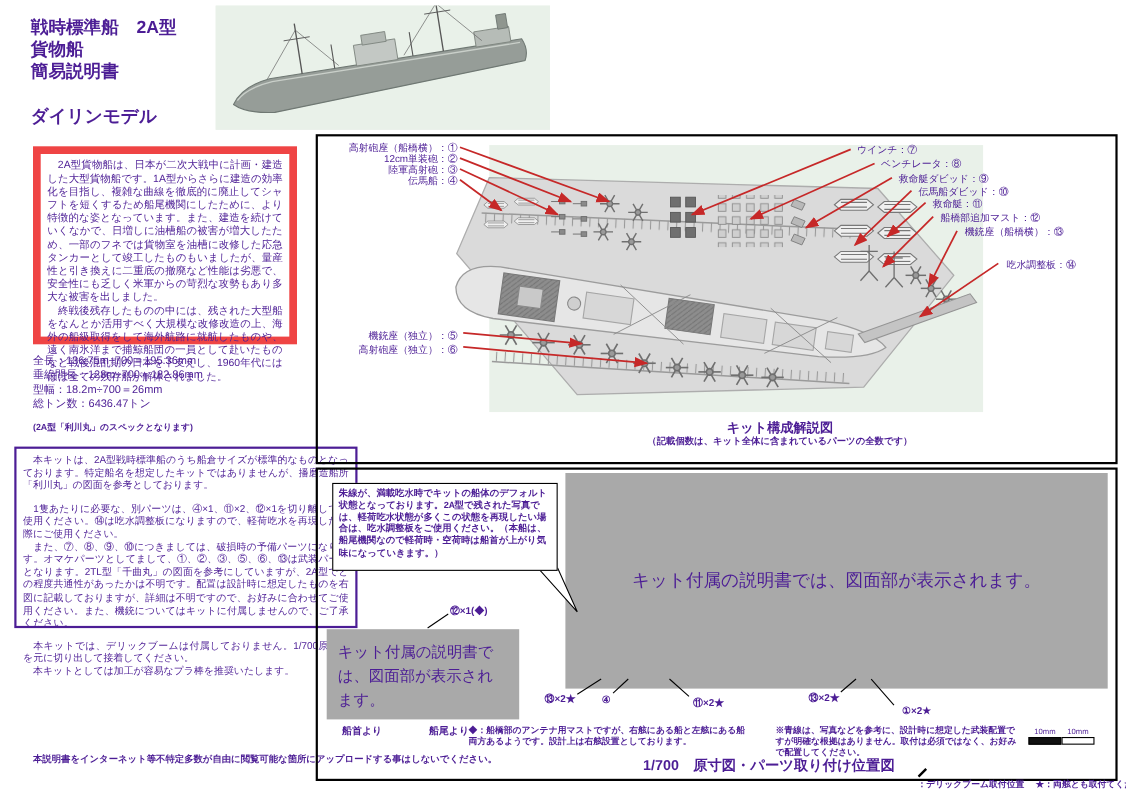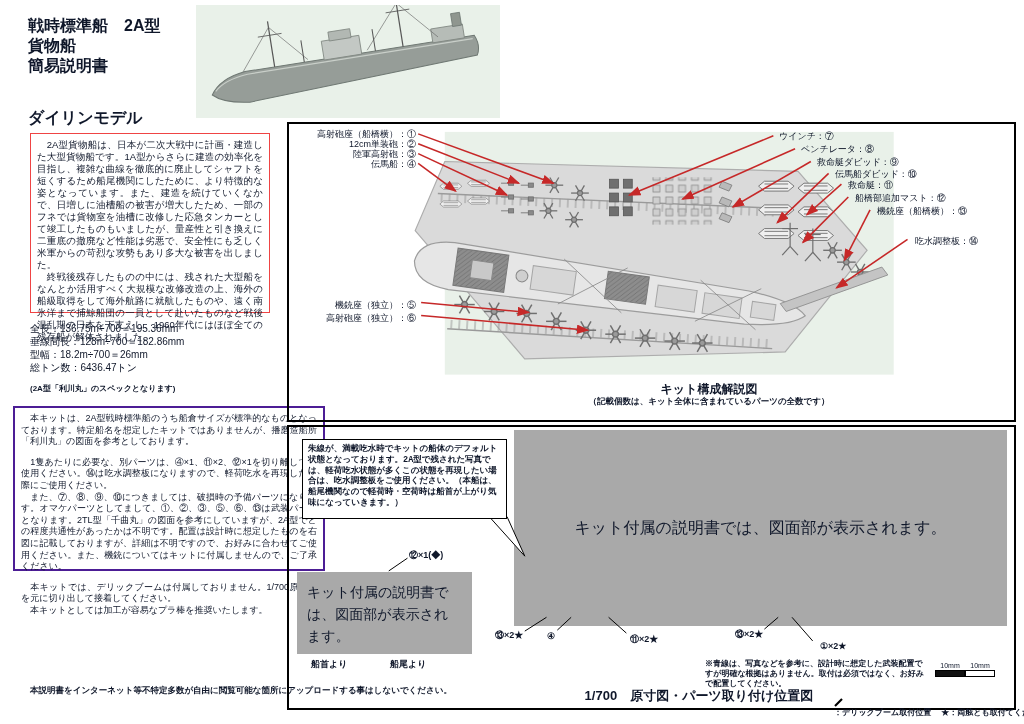--- a/index.html
+++ b/index.html
@@ -1,25 +1,25 @@
 <!DOCTYPE html>
 <html><head>
 <meta charset="utf-8">
 <style>
   html,body{margin:0;padding:0;background:#fff;}
   #page{position:relative;width:1024px;height:724px;background:#ffffff;overflow:hidden;
-        font-family:"Liberation Sans",sans-serif;color:#0f172a;}
+        font-family:"Liberation Sans",sans-serif;color:#4c1d95;}
   .abs{position:absolute;}
   
   #title-block{left:28px;top:16px;font-weight:bold;font-size:16px;line-height:20px;}
-  #brand{margin-top:32px;font-size:16px;font-weight:bold;}
+  #brand{margin-top:21px;font-size:16px;font-weight:bold;}
   
   #ship-photo{left:196px;top:5px;width:304px;height:113px;background:#e9f1e9;}
   
-  #history-box{left:30px;top:133px;width:240px;height:180px;border:1px solid #ef4444;
+  #history-box{left:30px;top:133px;width:240px;height:180px;border:7px solid #ef4444;
                padding:5px 6px;font-size:9.5px;line-height:12px;box-sizing:border-box;text-align:justify;}
   #history-box p{margin:0;}
   #specs{left:30px;top:322px;font-size:10px;line-height:13px;}
   #specs .note{margin-top:10px;}
   #kit-box{left:13px;top:406px;width:312px;height:165px;border:2px solid #4c1d95;
            padding:5px 6px;font-size:9px;line-height:11.6px;box-sizing:border-box;text-align:justify;}
   #kit-box p{margin:0;}
   #kit-box p.sp{margin-top:9px;}
   #footer-note{left:30px;top:685px;font-size:8.5px;line-height:11px;font-weight:bold;}
   
@@ -296,20 +296,21 @@
 
     <div class="abs view-label" style="left:22px;">船首より</div>
     <div class="abs view-label" style="left:101px;">船尾より</div>
 
     <div class="part-label" style="left:206px;top:202px;">⑬×2★</div>
     <div class="part-label" style="left:258px;top:204px;">④</div>
     <div class="part-label" style="left:341px;top:206px;">⑪×2★</div>
     <div class="part-label" style="left:446px;top:201px;">⑬×2★</div>
     <div class="part-label" style="left:531px;top:214px;">①×2★</div>
 
+    <div class="note" style="left:137px;top:232px;width:252px;">◆：船橋部のアンテナ用マストですが、右舷にある船と左舷にある船両方あるようです。設計上は右舷設置としております。</div>
     <div class="note" style="left:416px;top:232px;width:222px;">※青線は、写真などを参考に、設計時に想定した武装配置ですが明確な根拠はありません。取付は必須ではなく、お好みで配置してください。</div>
 
     <div class="abs" id="scalebar">
       <div style="display:flex;">
         <span style="width:30px;">10mm</span>
         <span style="width:30px;">10mm</span>
       </div>
       <div class="cells">
         <div class="cell b"></div>
         <div class="cell w"></div>

